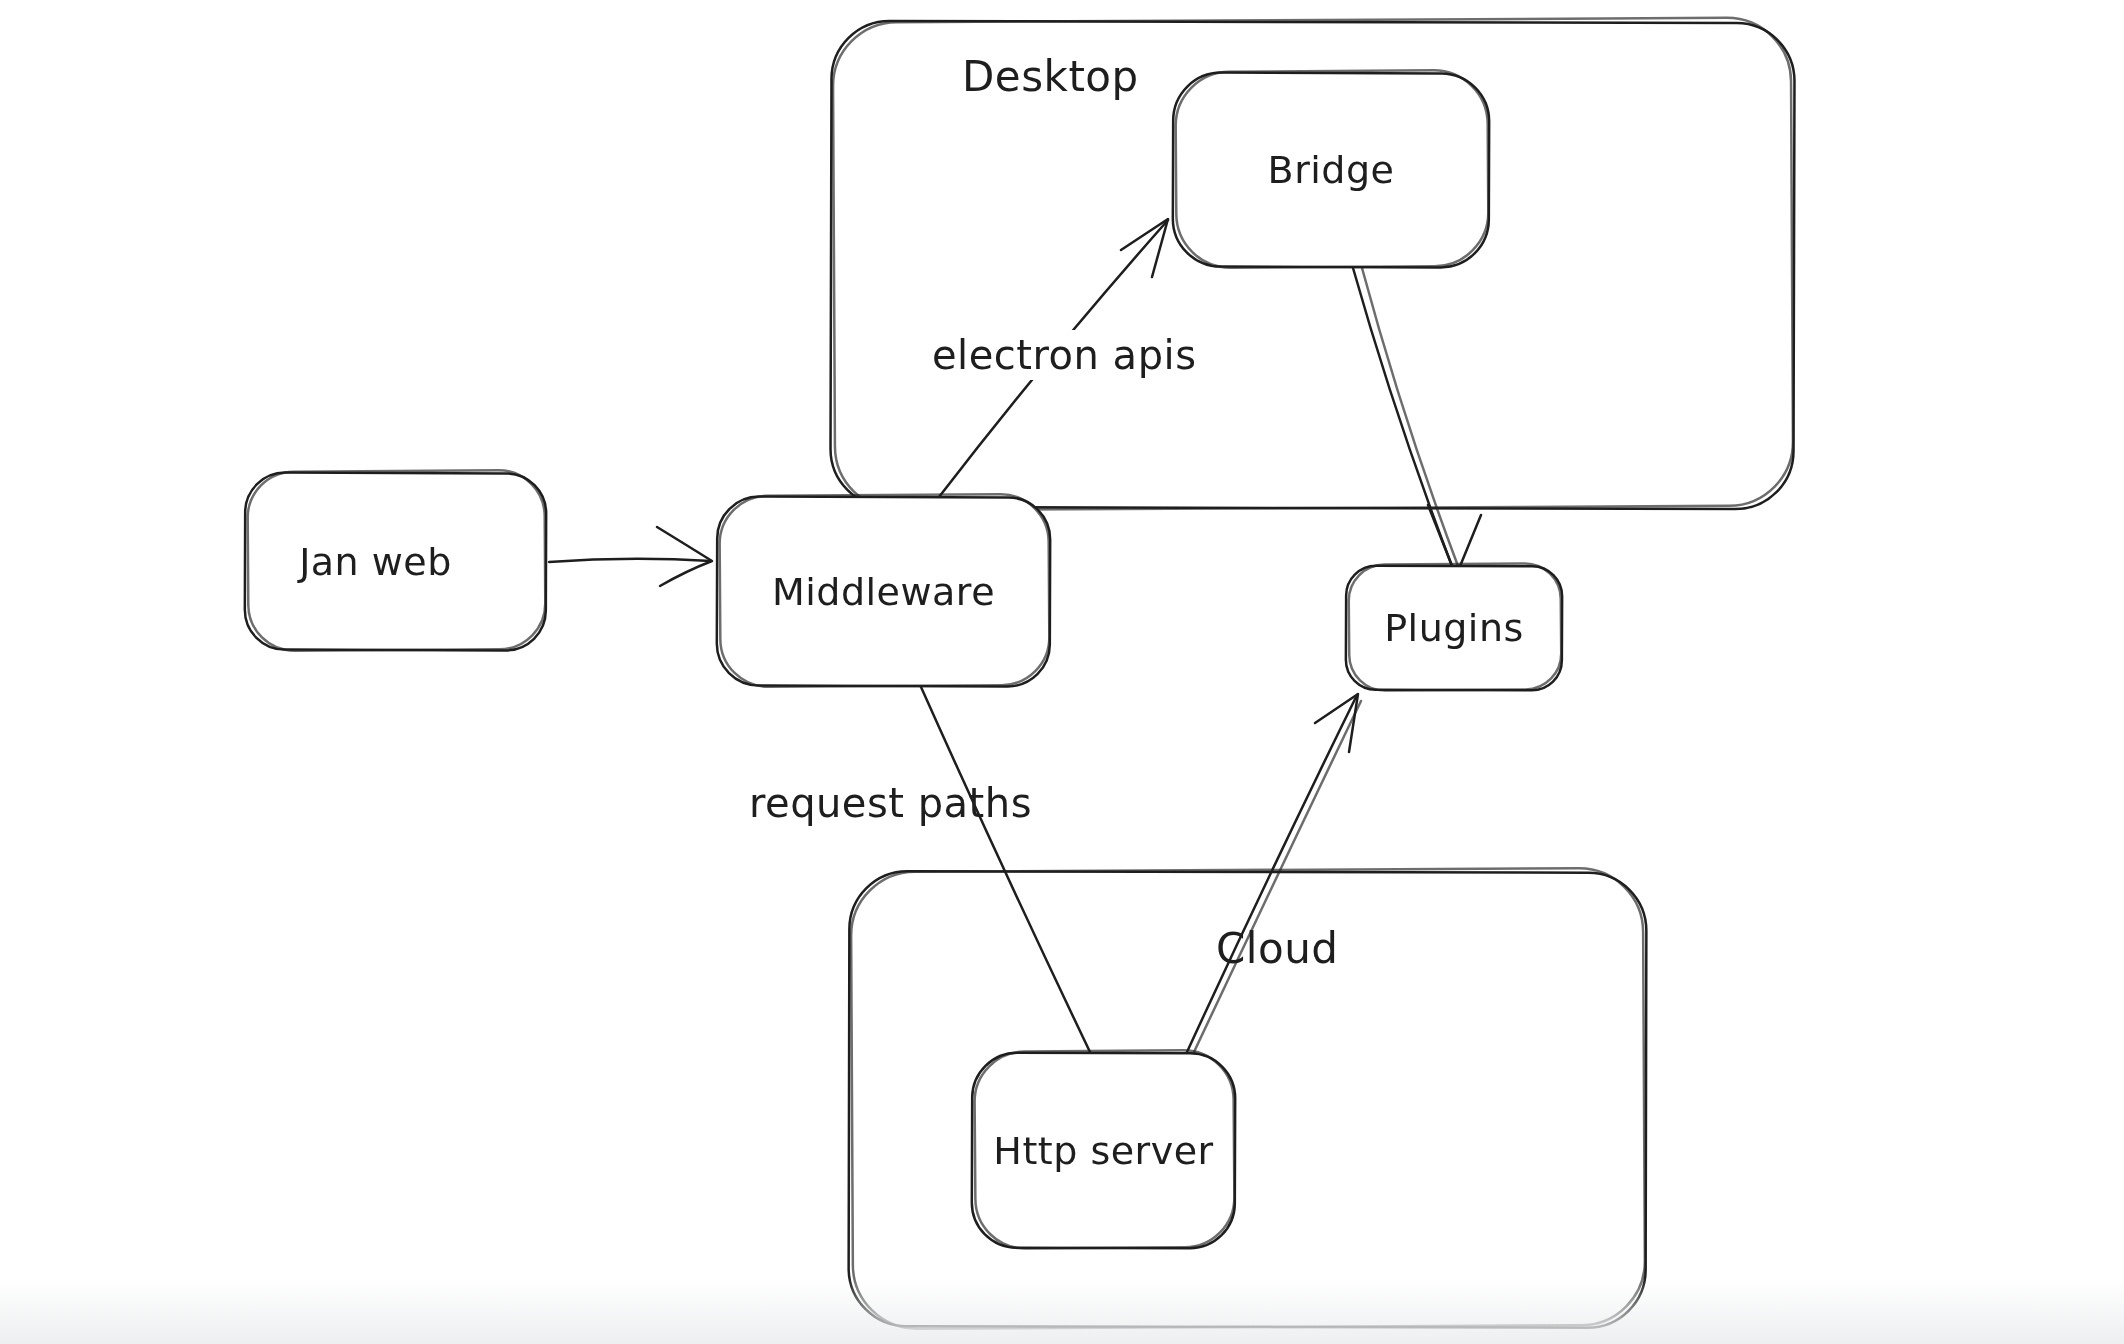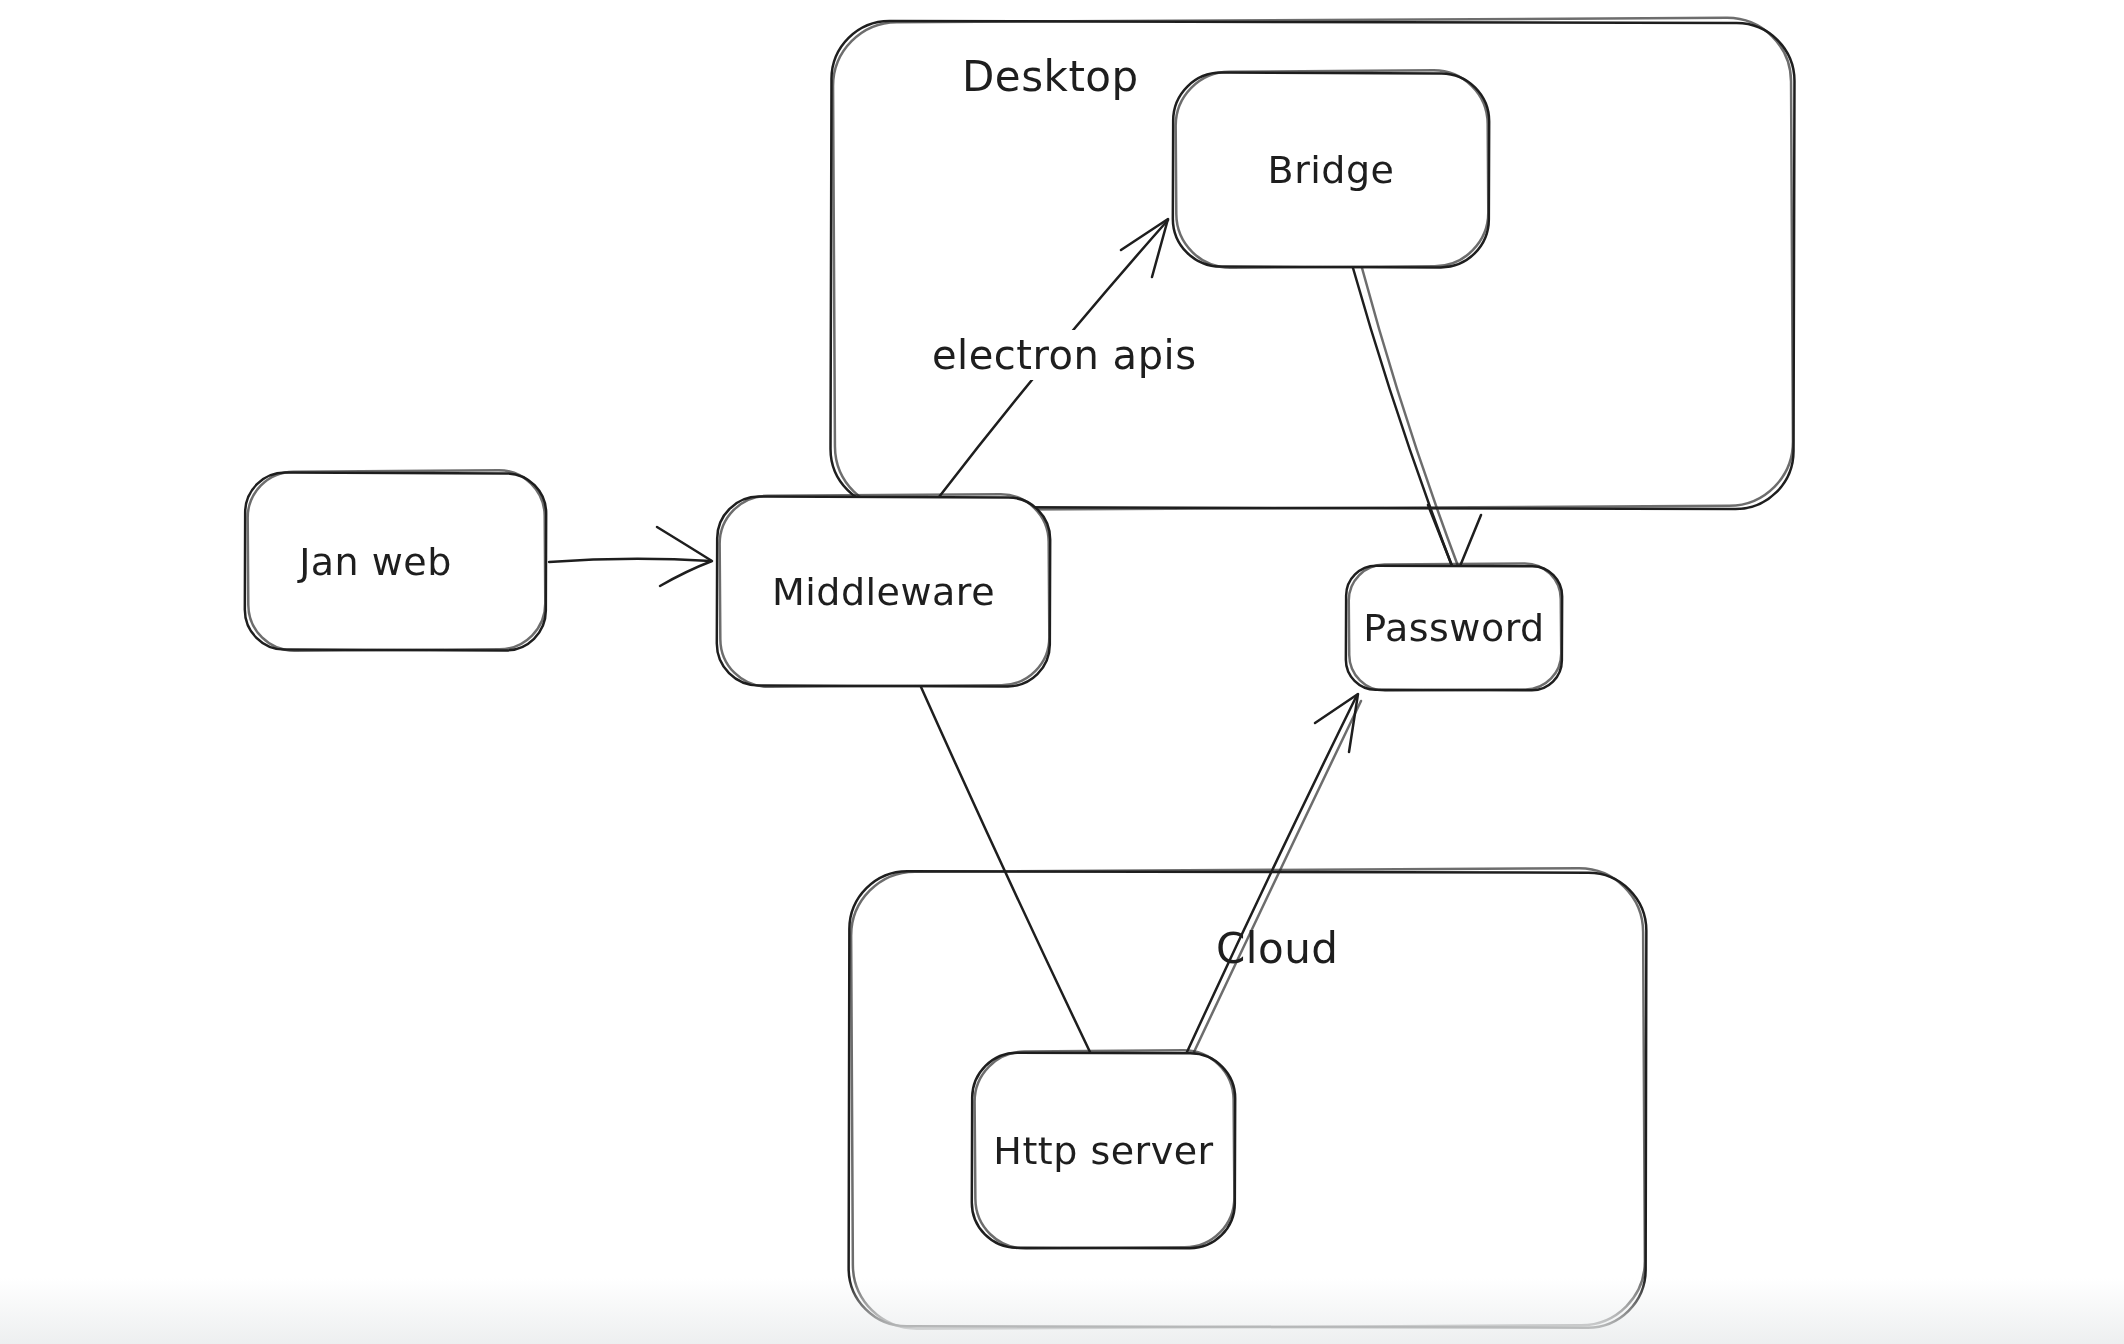--- a/index.html
+++ b/index.html
@@ -111,24 +111,25 @@
   <div class="lbl container-lbl" style="left:962px;top:52px;">Desktop</div>
 
   <div class="lbl container-lbl" style="left:1216px;top:924px;">Cloud</div>
 
   <div class="lbl node-lbl" style="left:245px;top:473px;width:261px;height:177px;">Jan web</div>
 
   <div class="lbl node-lbl" style="left:717px;top:497px;width:333px;height:189px;">Middleware</div>
 
   <div class="lbl node-lbl" style="left:1173px;top:73px;width:316px;height:194px;">Bridge</div>
 
-  <div class="lbl node-lbl" style="left:1346px;top:566px;width:216px;height:124px;">Password</div>
+  <div class="lbl node-lbl" style="left:1346px;top:566px;width:216px;height:124px;">Plugins</div>
 
   <div class="lbl node-lbl" style="left:972px;top:1053px;width:263px;height:195px;">Http server</div>
 
   <div class="lbl edge-lbl masked" style="left:922px;top:330px;width:250px;">electron apis</div>
 
+  <div class="lbl edge-lbl" style="left:748px;top:780px;width:284px;">request paths</div>
 
   <div class="lbl annot" style="left:350px;top:946px;">
   </div>
 
   <div class="page-edge-strip"></div>
 </div>
 
 </body></html>

